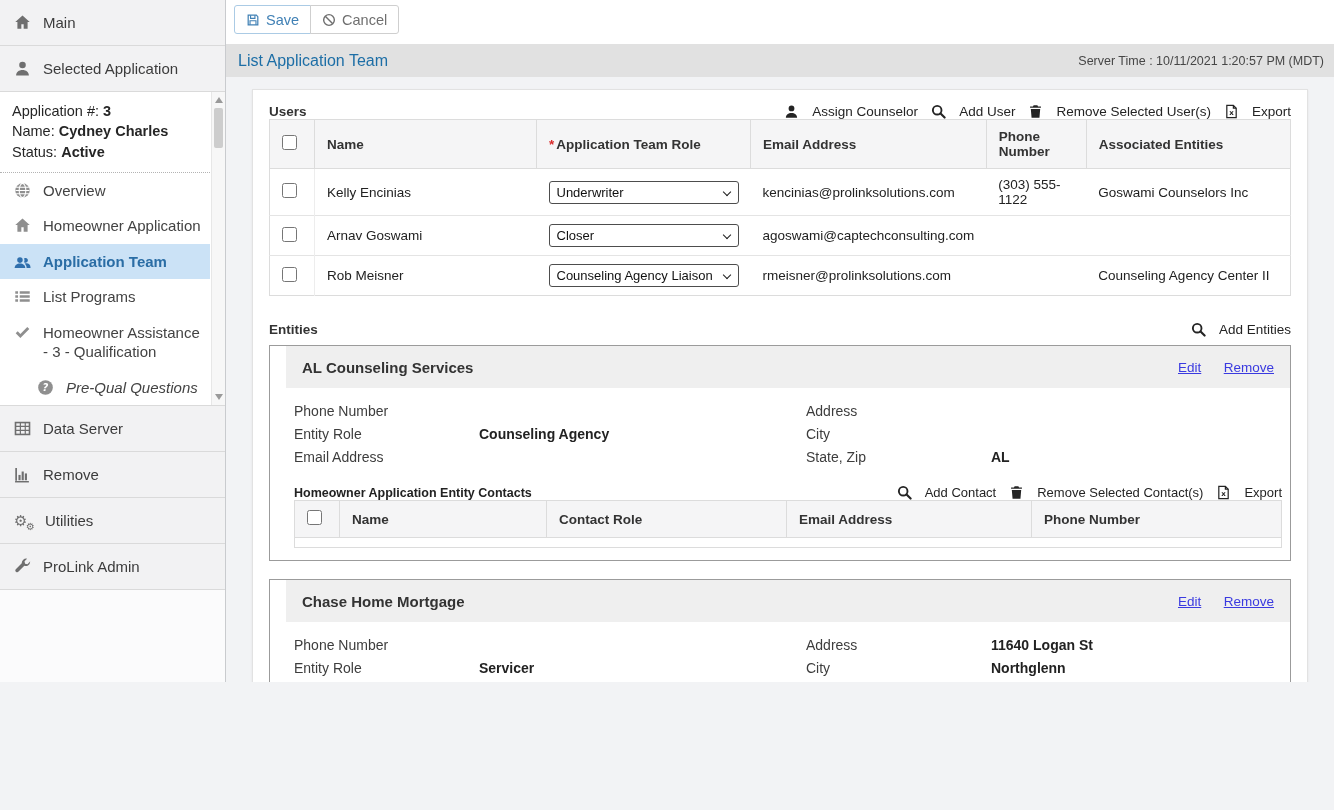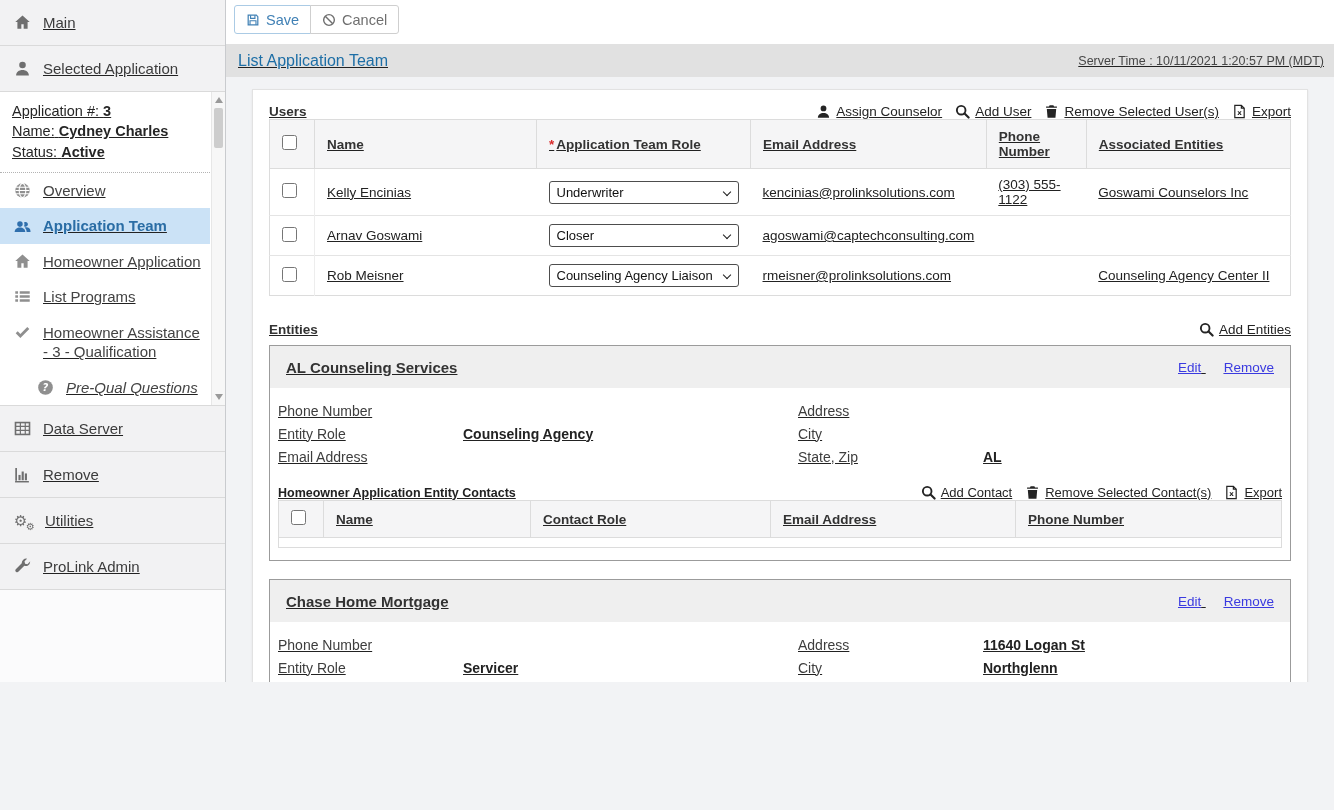--- a/index.html
+++ b/index.html
@@ -1,18 +1,18 @@
 <!DOCTYPE html>
 <html><head>
 <meta charset="utf-8">
 <style>
   * { margin:0; padding:0; box-sizing:border-box; }
   html,body { width:1334px; height:810px; overflow:hidden; }
   body { font-family:"Liberation Sans", sans-serif; background:#f2f3f5; color:#222; }
-  .app { display:flex; width:1334px; height:682px;text-decoration:underline; }
+  .app { display:flex; width:1334px; height:682px; }
 
   
   .sidebar { width:226px; min-width:226px; height:100%; background:#fbfbfc; border-right:1px solid #c9cbce; display:flex; flex-direction:column; }
   .side-item { height:46px; display:flex; align-items:center; gap:12px; padding:0 14px; font-size:15px; color:#3c3c3c; background:#f2f2f3; border-bottom:1px solid #dadada; cursor:pointer; }
   .side-item .ic { width:17px; height:17px; color:#6f6f6f; flex:0 0 auto; }
   .submenu { background:#ffffff; position:relative; border-bottom:1px solid #dadada; padding-right:15px; }
   .appinfo { padding:9px 4px 10px 12px; font-size:14.5px; line-height:1.4; color:#262626; border-bottom:1px dotted #b3b3b3; }
   .appinfo b { font-weight:700; }
   .mitem { display:flex; align-items:flex-start; gap:12px; padding:8px 2px 8px 14px; font-size:15px; color:#434343; cursor:pointer; line-height:1.3; }
   .mitem .ic { width:17px; height:17px; color:#8f8f8f; margin-top:1px; flex:0 0 auto; }
@@ -39,36 +39,36 @@
   .pageheader { height:33px; background:#e1e1e1; display:flex; align-items:center; justify-content:space-between; padding:0 18px 0 12px; }
   .ptitle { color:#1d6ea6; font-size:16px; }
   .stime { color:#464646; font-size:12.5px; white-space:nowrap; margin-right:-8px; }
 
   .content { flex:1; background:#f2f3f5; overflow:hidden; padding:12px 0 0 26px; }
   .card { width:1056px; background:#fff; border:1px solid #e2e2e2; box-shadow:0 1px 2px rgba(0,0,0,.07); padding:14px 16px; height:1200px; }
 
   .secrow { display:flex; justify-content:space-between; align-items:center; }
   .seclabel { font-size:13.5px; font-weight:700; color:#333; }
   .toolbar { display:flex; align-items:center; gap:13px; }
-  .tbi { display:inline-flex; align-items:flex-end; gap:5px; font-size:13.5px; color:#242424; cursor:pointer; text-decoration:none; }
+  .tbi { display:inline-flex; align-items:flex-end; gap:13px; font-size:13.5px; color:#242424; cursor:pointer; text-decoration:none; }
   .tbi .ic { width:15px; height:15px; color:#242424; }
 
   table.grid { width:100%; border-collapse:collapse; font-size:13.5px; color:#222; border:1px solid #dcdcdc; }
   .grid th { background:#f5f5f6; border:1px solid #dcdcdc; font-weight:700; text-align:left; padding:9px 12px; color:#333; }
   .grid td { border-top:1px solid #e4e4e4; padding:8px 12px; background:#fff; }
   .grid td.cb { border-right:1px solid #ededed; }
   .req { color:#d92b2b; margin-right:2px; }
   input[type=checkbox] { width:15px; height:15px; cursor:pointer; }
 
   .selwrap { position:relative; display:inline-block; width:190px; }
   .selwrap select { width:100%; appearance:none; -webkit-appearance:none; border:1px solid #4d4d4d; border-radius:3px; padding:3px 24px 3px 7px; font-family:inherit; font-size:13px; background:#fff; color:#111; cursor:pointer; }
   .caret { position:absolute; right:9px; top:8px; width:6px; height:6px; border-right:1.8px solid #1c1c1c; border-bottom:1.8px solid #1c1c1c; transform:rotate(45deg); pointer-events:none; }
 
   .esec { margin-top:26px; }
-  .ecard { border:1px solid #9b9b9b; margin-top:8px; background:#fff; }
+  .ecard { border:1px solid #9b9b9b; margin-top:8px; background:#fff;padding-left:16px; }
   .ecard + .ecard { margin-top:18px; }
   .ehead { background:#efefef; padding:12px 16px; display:flex; justify-content:space-between; align-items:center; }
   .etitle { font-weight:700; font-size:15px; color:#333; }
   .elinks a { color:#3a3ae0; text-decoration:underline; font-size:13.5px; margin-left:18px; cursor:pointer; }
   .ebody { padding:12px 8px 12px 8px; }
   .fgrid { display:grid; grid-template-columns:1fr 1fr; column-gap:36px; }
   .frow { display:grid; grid-template-columns:185px 1fr; padding:2.5px 0; font-size:14px; min-height:23px; }
   .flabel { color:#3d3d3d; }
   .fval { font-weight:700; color:#222; }
   .crow { margin-top:16px; margin-bottom:0; display:flex; justify-content:space-between; align-items:center; }
@@ -165,31 +165,31 @@
         <div><span>Application #:</span> <b>3</b></div>
         <div><span>Name:</span> <b>Cydney Charles</b></div>
         <div><span>Status:</span> <b>Active</b></div>
       </div>
       <div class="mitem">
         <svg class="ic">
             <use href="#i-globe"></use>
           </svg>
         <span>Overview</span>
       </div>
+      <div class="mitem">
+        <svg class="ic">
+            <use href="#i-home"></use>
+          </svg>
+        <span>Homeowner Application</span>
+      </div>
       <div class="mitem active">
         <svg class="ic">
             <use href="#i-users"></use>
           </svg>
         <span>Application Team</span>
-      </div>
-      <div class="mitem">
-        <svg class="ic">
-            <use href="#i-home"></use>
-          </svg>
-        <span>Homeowner Application</span>
       </div>
       <div class="mitem">
         <svg class="ic">
             <use href="#i-list"></use>
           </svg>
         <span>List Programs</span>
       </div>
       <div class="mitem">
         <svg class="ic">
             <use href="#i-check"></use>

